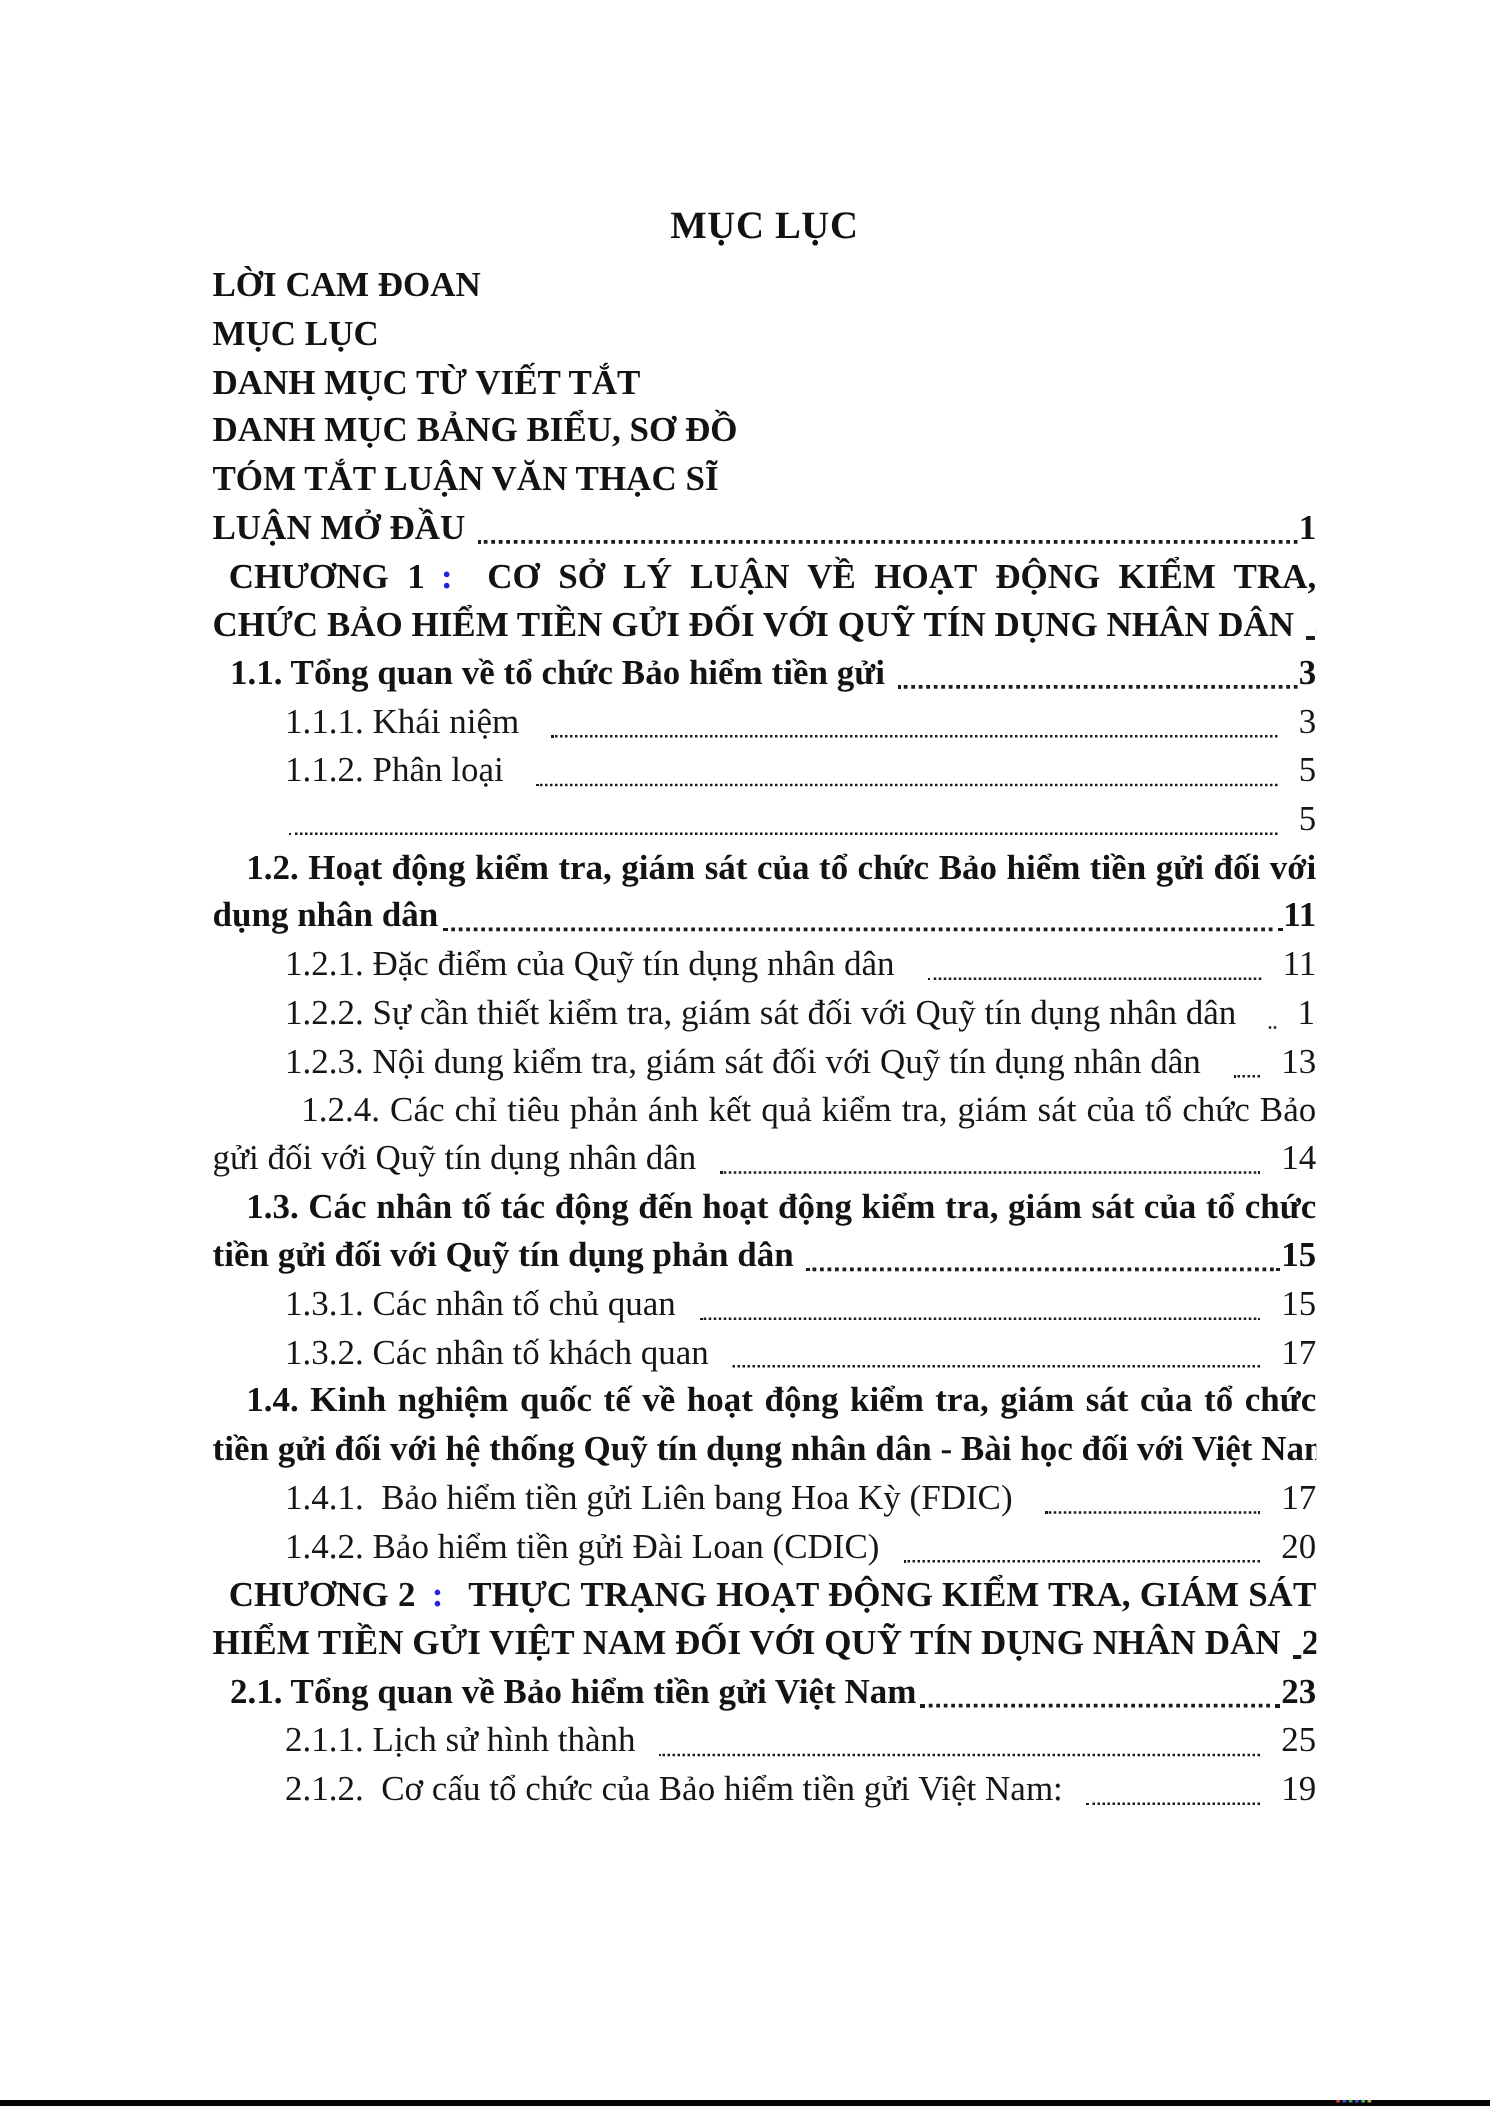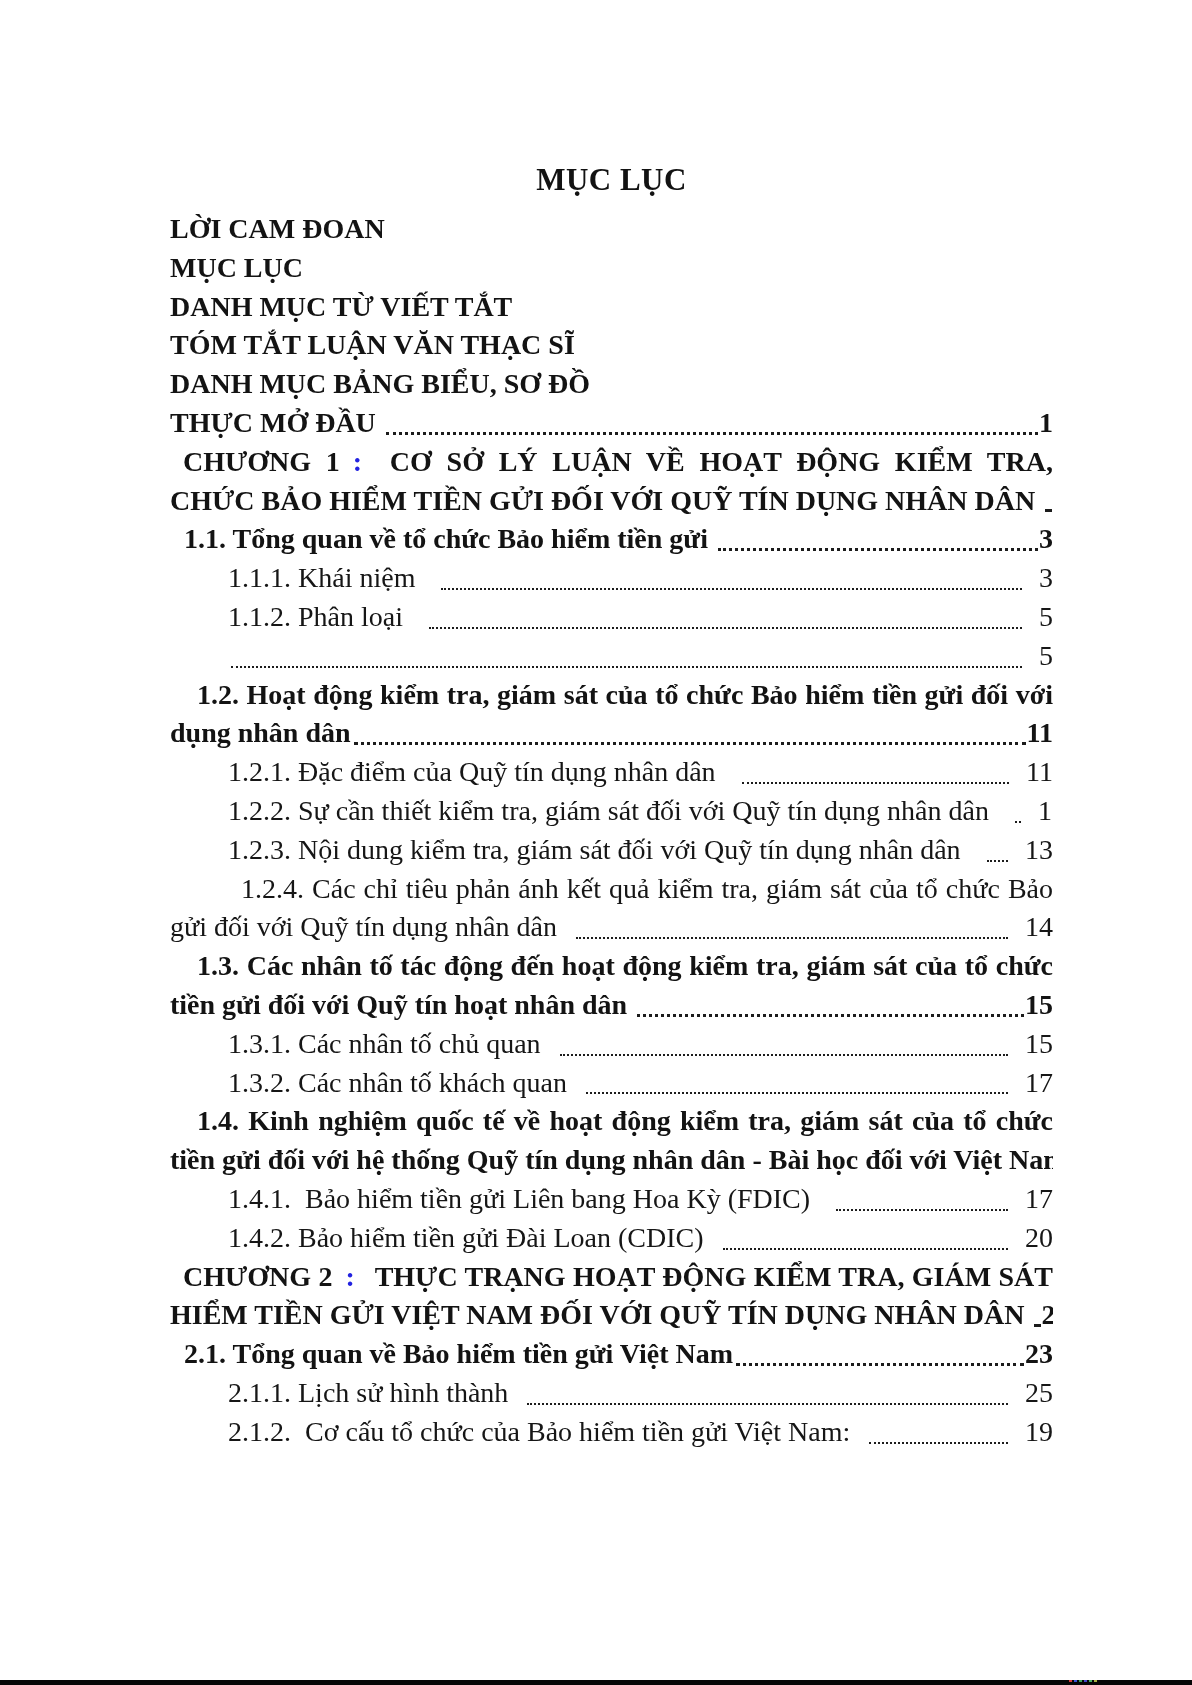--- a/index.html
+++ b/index.html
@@ -79,31 +79,31 @@
           <span class="txt">MỤC LỤC</span>
         </div>
       </div>
       <div class="toc-entry front">
         <div class="line">
           <span class="txt">DANH MỤC TỪ VIẾT TẮT</span>
         </div>
       </div>
       <div class="toc-entry front">
         <div class="line">
+          <span class="txt">DANH MỤC BẢNG BIỂU, SƠ ĐỒ</span>
+        </div>
+      </div>
+      <div class="toc-entry front">
+        <div class="line">
           <span class="txt">TÓM TẮT LUẬN VĂN THẠC SĨ</span>
         </div>
       </div>
       <div class="toc-entry front">
         <div class="line">
-          <span class="txt">DANH MỤC BẢNG BIỂU, SƠ ĐỒ</span>
-        </div>
-      </div>
-      <div class="toc-entry front">
-        <div class="line">
-          <span class="txt">THỰC MỞ ĐẦU </span>
+          <span class="txt">LUẬN MỞ ĐẦU </span>
           <span class="leader"></span>
           <span class="page-num">1</span>
         </div>
       </div>
       <div class="toc-entry chapter">
         <div class="line justify"><span class="txt">CHƯƠNG 1</span><span class="txt" style="color: rgb(34, 34, 224);">:</span><span class="txt"> CƠ SỞ LÝ LUẬN VỀ HOẠT ĐỘNG KIỂM TRA, GIÁM SÁT CỦA TỔ</span></div>
         <div class="line">
           <span class="txt">CHỨC BẢO HIỂM TIỀN GỬI ĐỐI VỚI QUỸ TÍN DỤNG NHÂN DÂN </span>
           <span class="leader"></span>
           <span class="page-num">3</span>
@@ -169,21 +169,21 @@
         <div class="line justify indent-2"><span class="txt">1.2.4. Các chỉ tiêu phản ánh kết quả kiểm tra, giám sát của tổ chức Bảo hiểm tiền</span></div>
         <div class="line">
           <span class="txt">gửi đối với Quỹ tín dụng nhân dân</span>
           <span class="leader"></span>
           <span class="page-num">14</span>
         </div>
       </div>
       <div class="toc-entry section">
         <div class="line justify indent-1"><span class="txt">1.3. Các nhân tố tác động đến hoạt động kiểm tra, giám sát của tổ chức Bảo hiểm</span></div>
         <div class="line">
-          <span class="txt">tiền gửi đối với Quỹ tín hoạt nhân dân </span>
+          <span class="txt">tiền gửi đối với Quỹ tín dụng phản dân </span>
           <span class="leader"></span>
           <span class="page-num">15</span>
         </div>
       </div>
       <div class="toc-entry subsection">
         <div class="line indent-2">
           <span class="txt">1.3.1. Các nhân tố chủ quan</span>
           <span class="leader"></span>
           <span class="page-num">15</span>
         </div>

